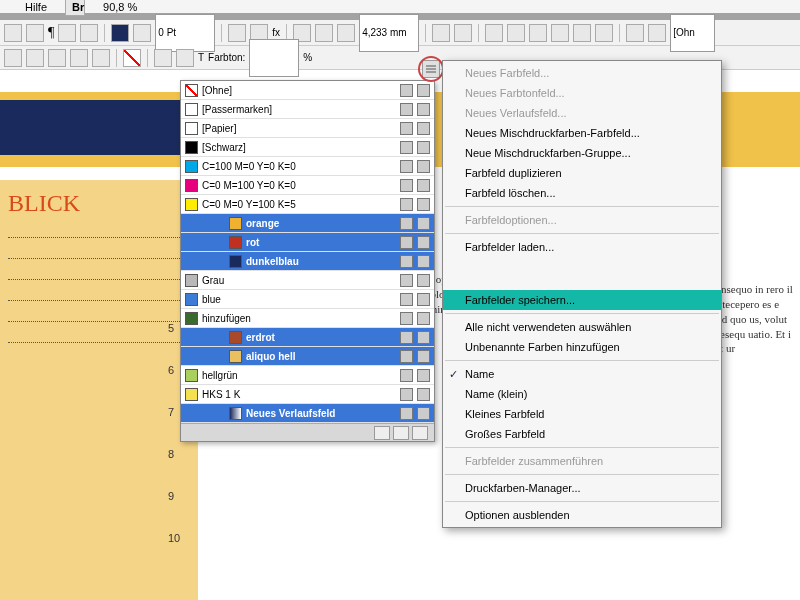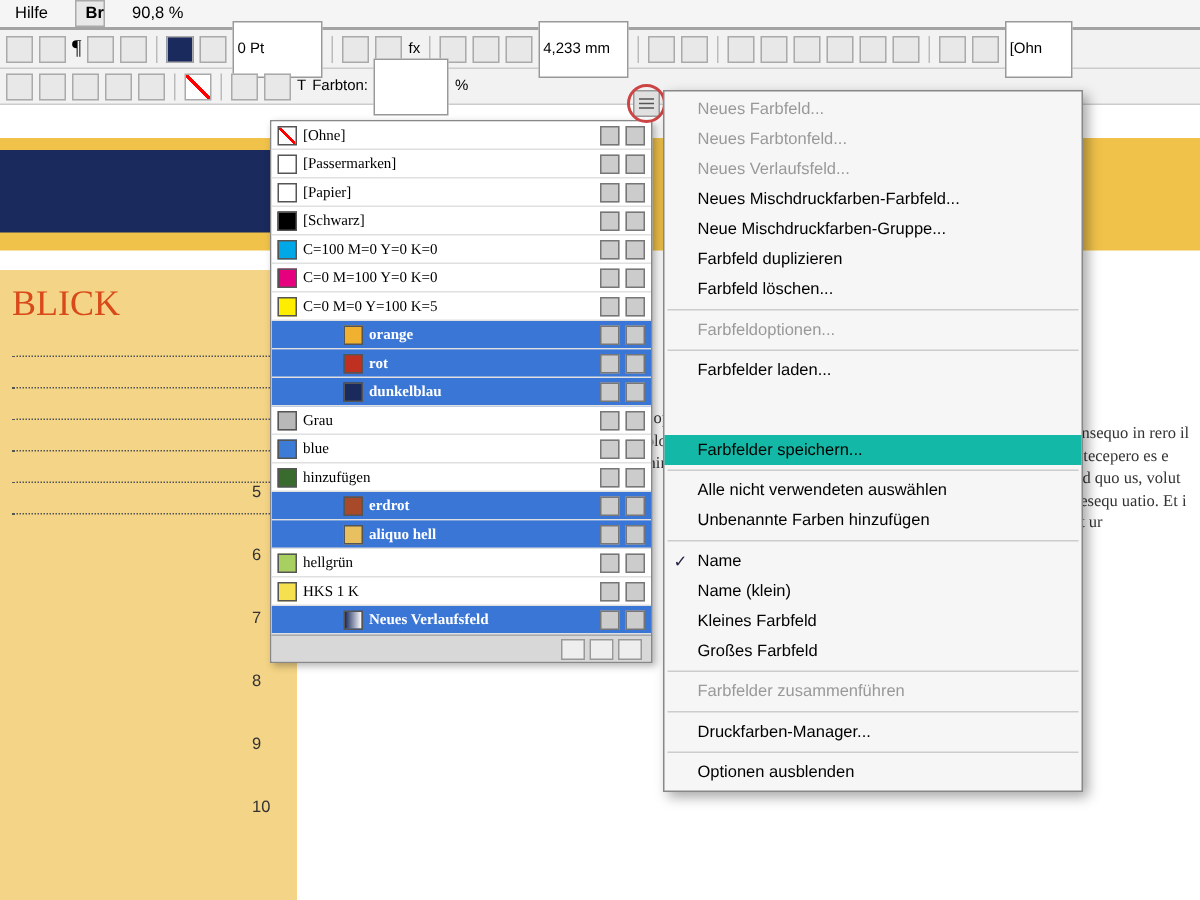--- a/index.html
+++ b/index.html
@@ -1,19 +1,19 @@
 <!DOCTYPE html>
 <html><head>
 <meta charset="utf-8">
 <style>
 * { margin: 0; padding: 0; box-sizing: border-box; font-family: Tahoma, Arial, sans-serif; font-size: 11px; }
 body { width: 800px; height: 600px; overflow: hidden; background: #fff; position: relative; }
 
 
-.menubar { height: 20px; border-bottom: 2px solid #a3a3a3; display: flex; align-items: center; padding: 0 4px; background: #f5f5f5; }
+.menubar { height: 20px; border-bottom: 7px solid #a3a3a3; display: flex; align-items: center; padding: 0 19px; background: #f5f5f5; }
 .menubar span { padding: 2px 6px; }
 
 
 .toolbar { height: 24px; border-bottom: 1px solid #ccc; display: flex; align-items: center; padding: 0 4px; gap: 4px; background: #f2f2f2; }
 .tb-btn { width: 18px; height: 18px; border: 1px solid #aaa; background: #e8e8e8; }
 .tb-sep { width: 1px; height: 18px; background: #bbb; margin: 0 2px; }
 .tb-input { width: 60px; height: 18px; border: 1px solid #999; background: #fff; font-size: 10px; padding: 18px 2px; }
 .tb-label { font-size: 10px; }
 
 
@@ -27,21 +27,21 @@
 .dotted { border-bottom: 1px dotted #555; margin: 20px 0; }
 .body-text { position: absolute; top: 180px; left: 425px; width: 260px; font-family: Georgia, serif; font-size: 11px; line-height: 1.35; color: #333; }
 .body-text2 { position: absolute; top: 190px; left: 692px; width: 106px; font-family: Georgia, serif; font-size: 11px; line-height: 1.35; color: #333; }
 
 
 .panel { position: absolute; top: 80px; left: 180px; width: 255px; border: 1px solid #888; background: #e8e8e8; box-shadow: 2px 2px 5px rgba(0,0,0,0.3); }
 .panel-list { max-height: 360px; overflow: hidden; background: #fff; }
 .sw-row { display: flex; align-items: center; height: 19px; border-bottom: 1px solid #e0e0e0; padding: 0 4px; gap: 4px; }
 .sw-row.sel { background: #3a76d6; color: #fff; padding-left: 48px; }
 .sw-chip { width: 13px; height: 13px; border: 1px solid #555; flex-shrink: 0; }
-.sw-name { flex: 1; font-size: 10px; white-space: nowrap; overflow: hidden; font-family: Liberation Serif, serif; }
+.sw-name { flex: 1; font-size: 10px; white-space: nowrap; overflow: hidden; }
 .sw-row.sel .sw-name { font-weight: bold; }
 .sw-ic { width: 13px; height: 13px; border: 1px solid #777; background: #ccc; flex-shrink: 0; }
 .panel-foot { height: 18px; background: #d8d8d8; border-top: 1px solid #aaa; display:flex; justify-content:flex-end; gap:3px; align-items:center; padding:0 6px;}
 .panel-foot div { width:16px; height:14px; border:1px solid #999; background:#eee;}
 
 
 .flyout { position: absolute; top: 60px; left: 442px; width: 280px; border: 1px solid #888; background: #f6f6f6; box-shadow: 3px 3px 8px rgba(0,0,0,0.35); padding: 2px 0; }
 .fly-item { height: 20px; display: flex; align-items: center; padding: 0 22px; font-size: 11px; }
 .fly-item.dis { color: #999; }
 .fly-item.hl { background: #14b8a6; margin-top: 33px; }

